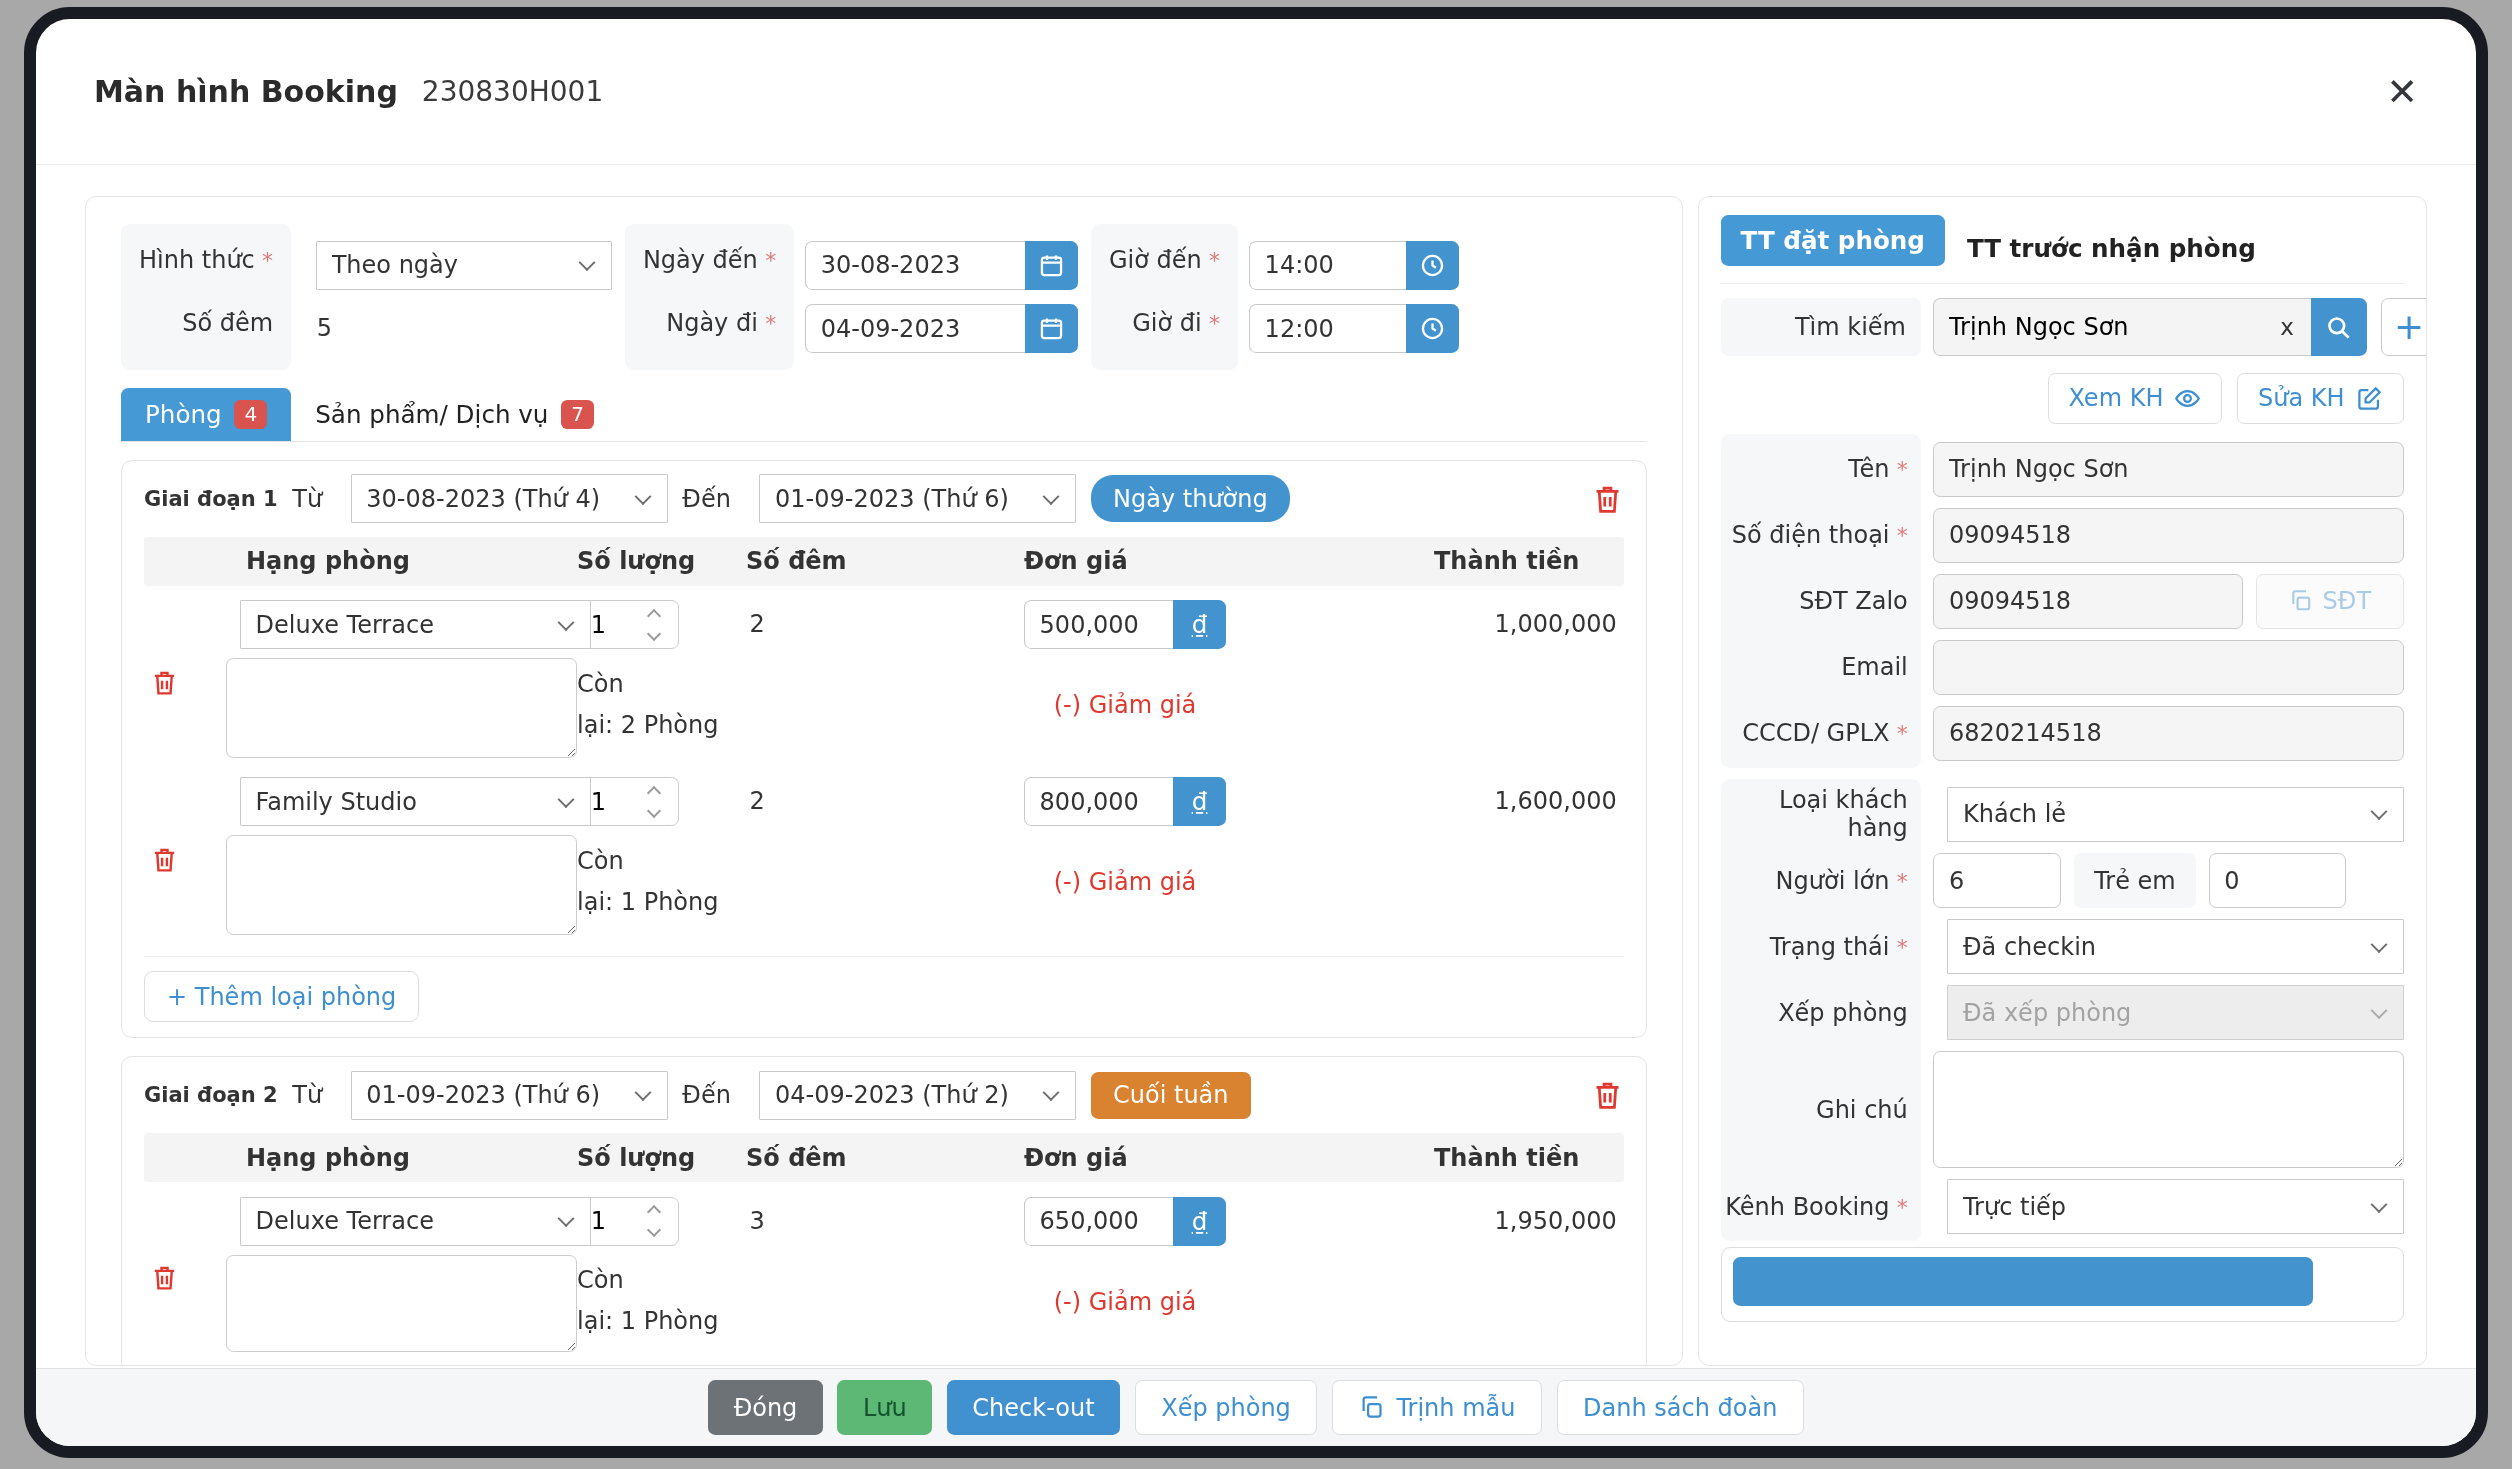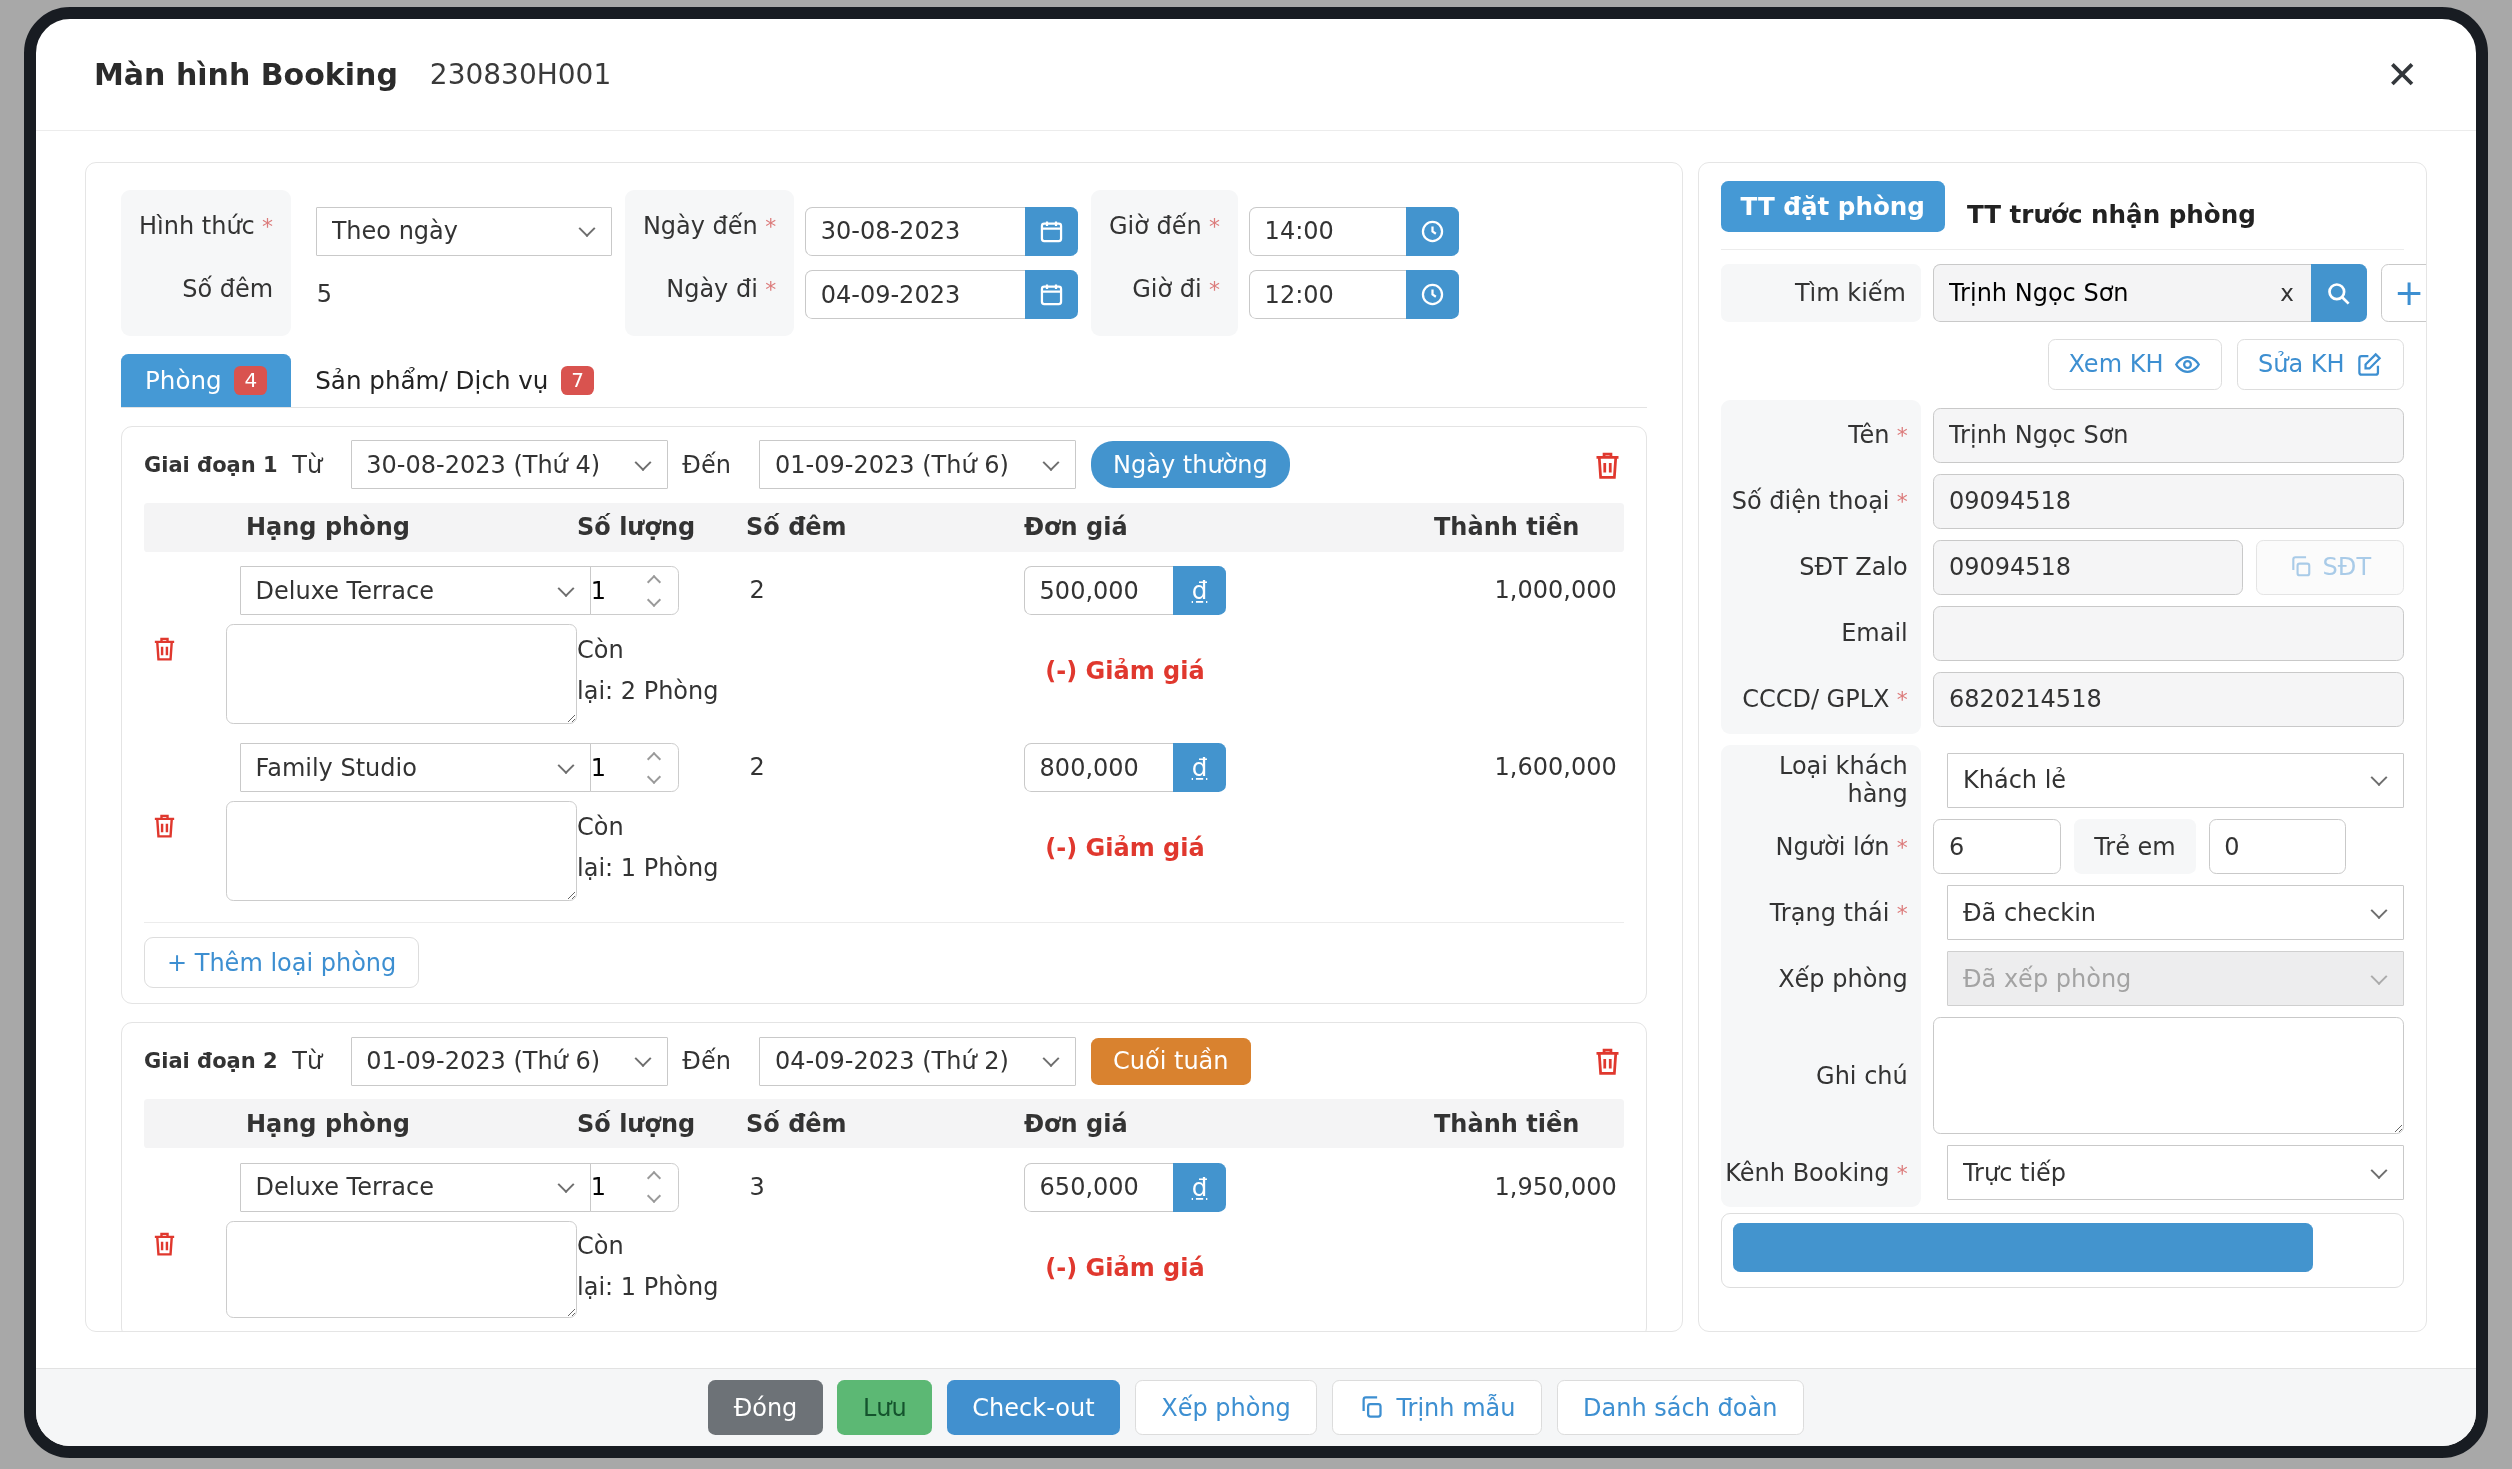--- a/index.html
+++ b/index.html
@@ -8,21 +8,21 @@
     background: #a8a8a8;
     font-family: "DejaVu Sans", "Liberation Sans", sans-serif;
     color: #333; font-size: 24px; overflow: hidden; position: relative;
   }
   .frame {
     position: absolute; left: 24px; top: 7.3px; right: 24px; bottom: 11px;
     background: #fff; border: 12.8px solid #181c22; border-radius: 46px;
     overflow: hidden;
   }
   
-  .titlebar { height: 112px; display: flex; align-items: center; padding: 0 58px; border-bottom: 1.8px solid #ececec; gap: 8px; }
+  .titlebar { height: 146px; display: flex; align-items: center; padding: 0 58px; border-bottom: 1.8px solid #ececec; }
   .title { font-size: 30px; font-weight: bold; color: #2b2b2b; }
   .booking-code { font-size: 28px; margin-left: 24px; color: #3a3a3a; }
   .close-x { margin-left: auto; font-size: 38px; color: #33373b; background: none; border: none; cursor: pointer; line-height: 1; font-family: inherit; }
 
   
   .main { display: flex; gap: 14.6px; padding: 31px 49px 0 49px; }
   .card { background: #fff; border: 1.8px solid #e5e5e5; border-radius: 11px; overflow: hidden; }
   .left-card  { width: 1598px; height: 1170px; padding: 27px 35px; }
   .right-card { width: 729px;  height: 1170px; padding: 18px 22px; }
 
@@ -87,21 +87,21 @@
   .spinner input { width: 51px; border: none; outline: none; font: inherit; font-size: 24px; padding-left: 12.8px; }
   .spin-arrows { flex: 1; display: flex; flex-direction: column; align-items: center; justify-content: center; gap: 8.2px; cursor: pointer; }
   .chev { width: 10px; height: 10px; border-right: 2.7px solid #9a9a9a; border-bottom: 2.7px solid #9a9a9a; }
   .chev.up { transform: rotate(-135deg); }
   .chev.down { transform: rotate(45deg); }
   .remaining { margin-top: 14.6px; font-size: 24px; line-height: 1.7; }
   .remaining span { display: block; }
   .nights { height: 49px; line-height: 49px; padding-left: 3.6px; }
   .price-wrap { width: 202px; }
   .price-wrap .addon { text-decoration: underline; }
-  .discount { color: #e0382e; margin-top: 42px; text-align: center; width: 202px; cursor: pointer; font-weight: bold; }
+  .discount { color: #e0382e; margin-top: 42px; text-align: center; width: 202px; cursor: pointer; }
   .total { height: 49px; line-height: 49px; text-align: right; padding-right: 7.3px; }
   .add-row { border-top: 1.8px solid #ececec; margin-top: 14.6px; padding-top: 14.6px; }
   .add-btn { border: 1.8px solid #ddd; border-radius: 9px; background: #fff; color: #3d8fd1; font-size: 24px;
              height: 51px; padding: 0 22px; display: inline-flex; align-items: center; cursor: pointer; font-family: inherit; }
 
   
   .rp-tabs { display: flex; align-items: center; }
   .rp-tab { font-size: 24.6px; font-weight: 600; color: #222; cursor: pointer; }
   .rp-tab.active { background: #4599d5; color: #fff; border-radius: 7.3px; height: 51px; padding: 0 20px;
                    display: flex; align-items: center; }

